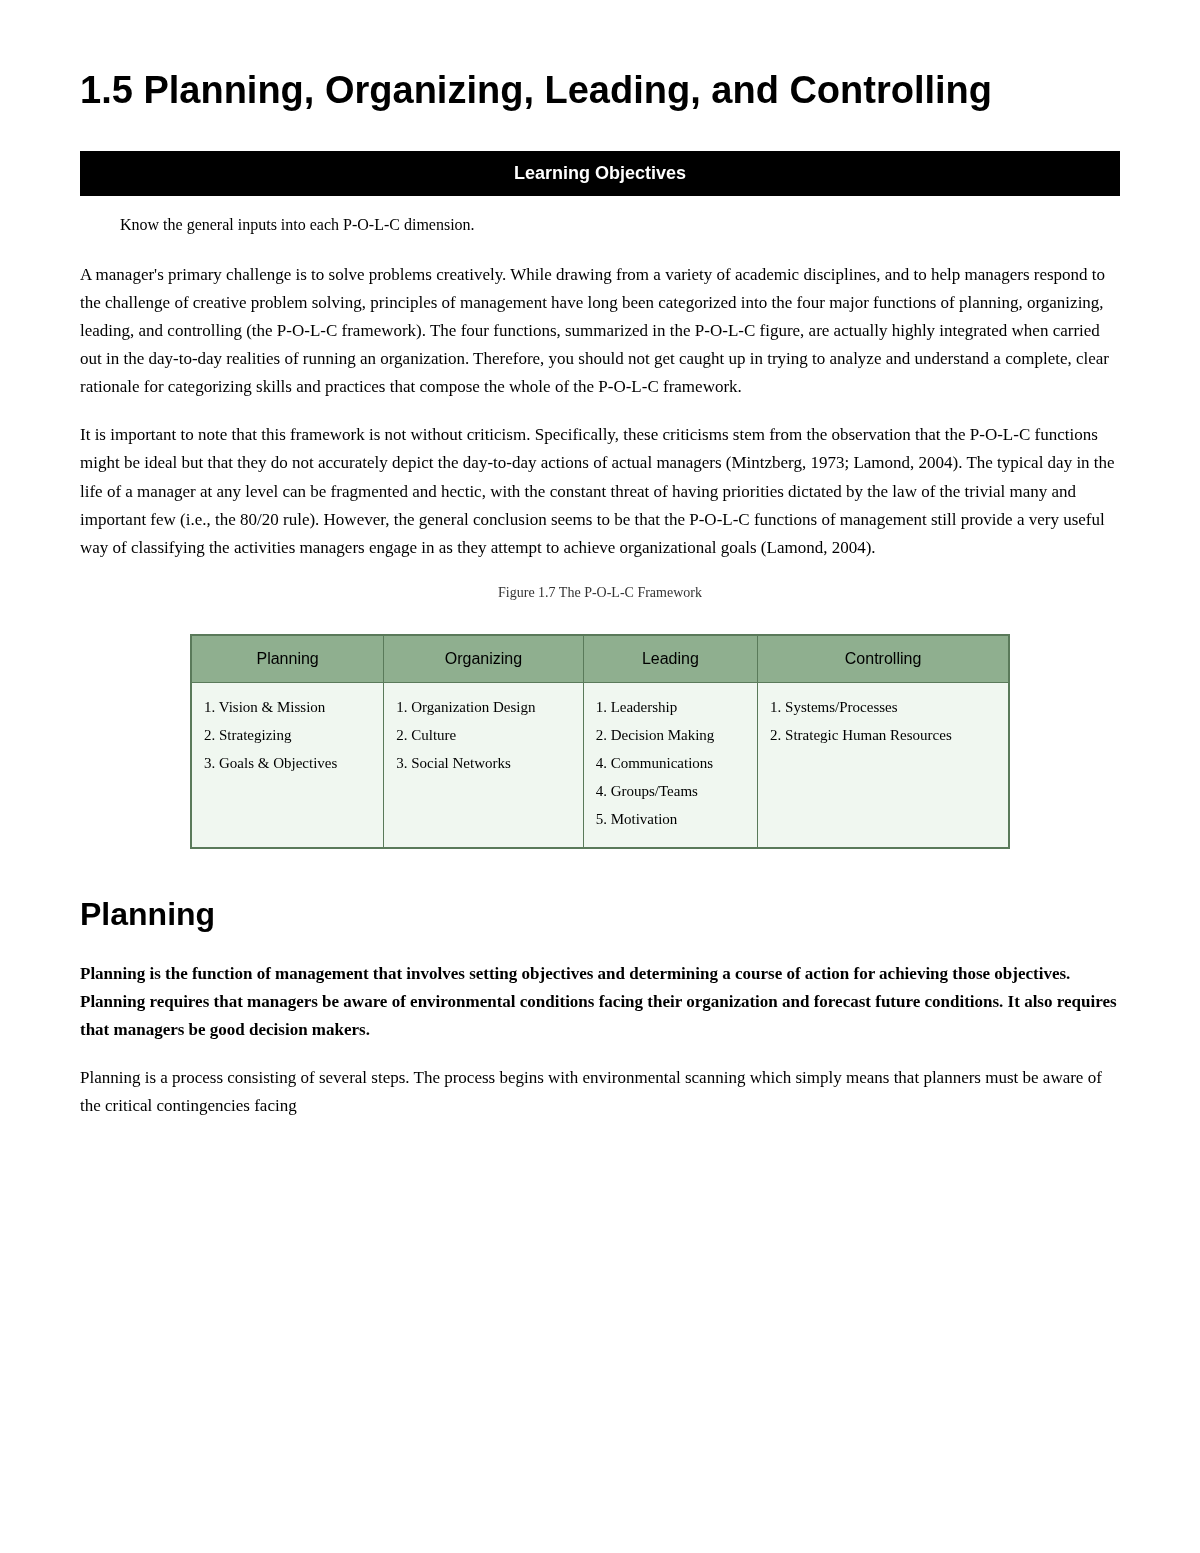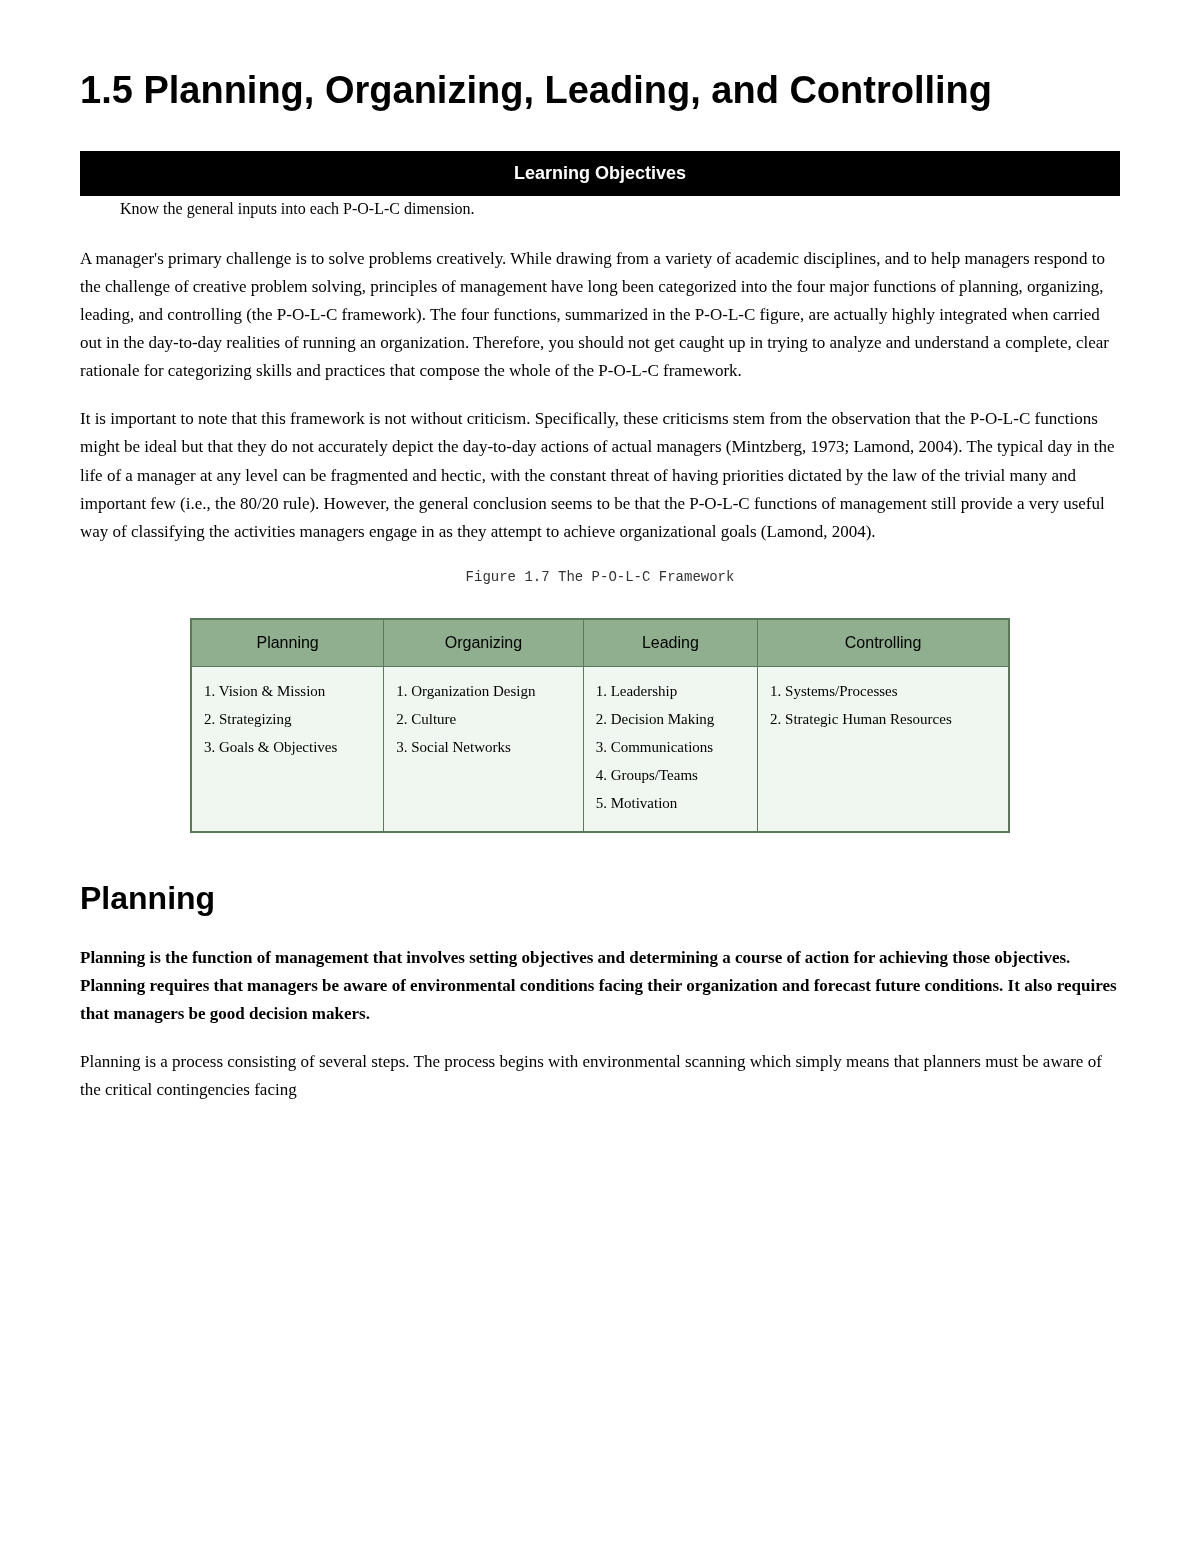--- a/index.html
+++ b/index.html
@@ -17,21 +17,21 @@
       font-size: 38px;
       font-weight: bold;
       margin-bottom: 30px;
       font-family: Arial, sans-serif;
     }
     .learning-objectives-box {
       background: #000;
       color: #fff;
       text-align: center;
       padding: 8px 16px;
-      margin-bottom: 0;
+      margin-bottom: 16px;
     }
     .learning-objectives-box .lo-title {
       font-weight: bold;
       font-size: 18px;
       font-family: Arial, sans-serif;
     }
     .lo-list {
       list-style: none;
       margin: 0 0 24px 40px;
       font-family: Georgia, serif;
@@ -47,21 +47,21 @@
       margin-bottom: 20px;
       font-size: 17px;
       font-family: Georgia, serif;
       line-height: 1.65;
     }
     .figure-caption {
       text-align: center;
       font-size: 14px;
       color: #333;
       margin-bottom: 12px;
-      font-family: Liberation Mono, monospace;
+      font-family: Liberation Serif, serif;
     }
     .polc-table-wrapper {
       display: flex;
       justify-content: center;
       margin: 30px 0 40px 0;
     }
     .polc-table {
       border-collapse: collapse;
       border: 2px solid #5a7a5a;
       width: 820px;
@@ -147,21 +147,21 @@
           <ul>
             <li>1. Organization Design</li>
             <li>2. Culture</li>
             <li>3. Social Networks</li>
           </ul>
         </td>
         <td>
           <ul>
             <li>1. Leadership</li>
             <li>2. Decision Making</li>
-            <li>3. Communications</li>
+            <li>4. Communications</li>
             <li>4. Groups/Teams</li>
             <li>5. Motivation</li>
           </ul>
         </td>
         <td>
           <ul>
             <li>1. Systems/Processes</li>
             <li>2. Strategic Human Resources</li>
           </ul>
         </td>

